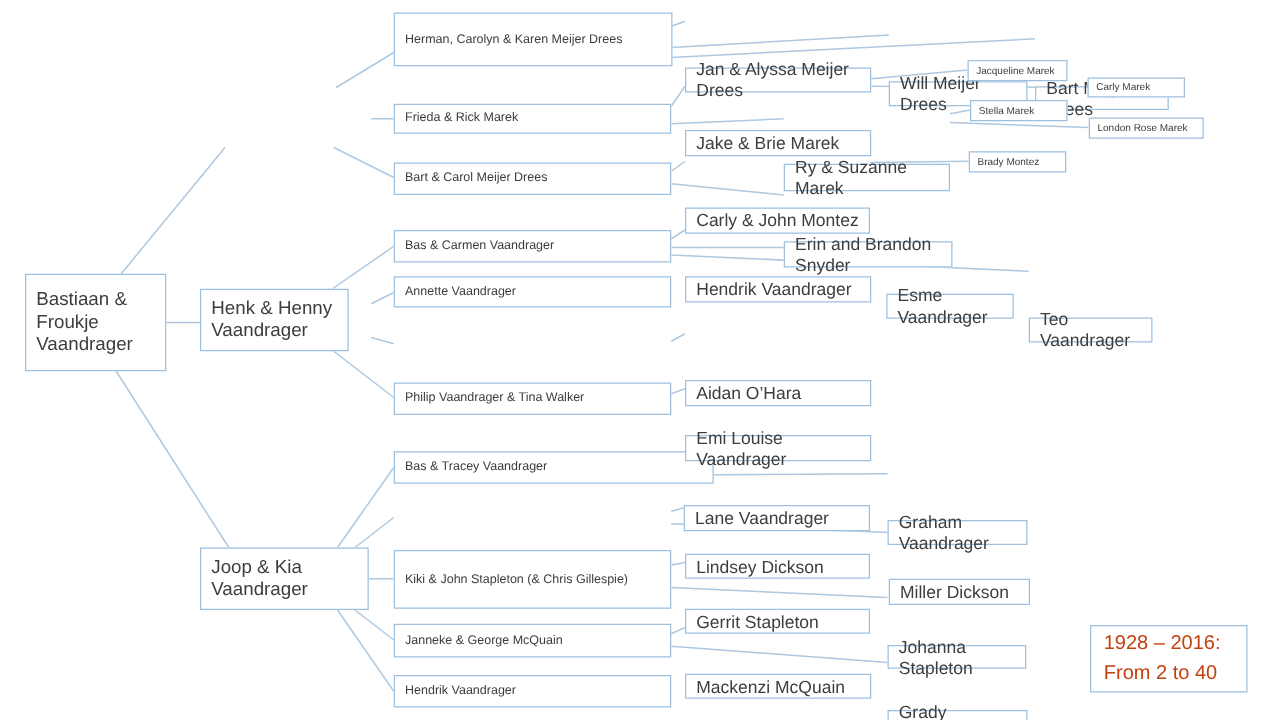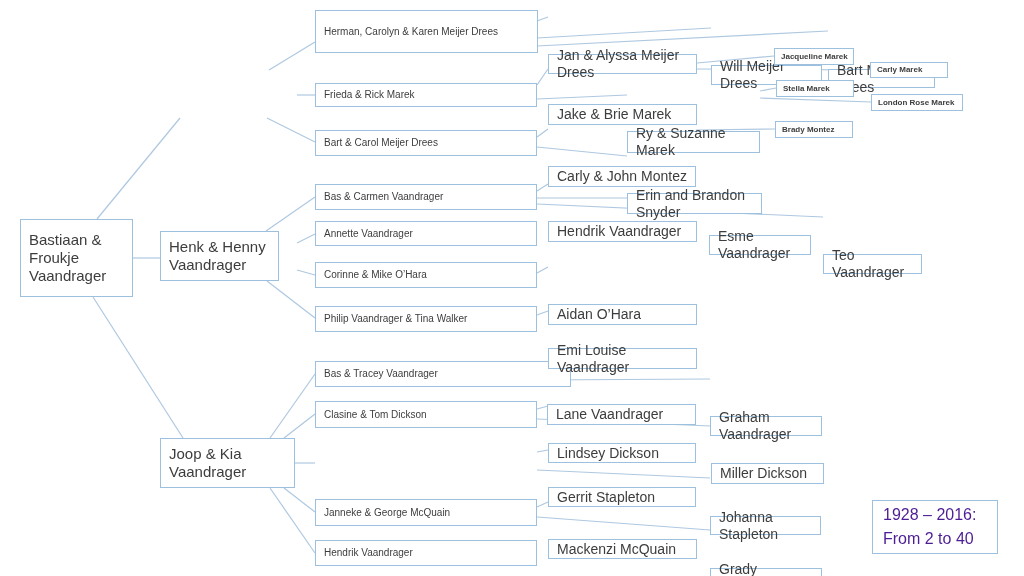--- a/index.html
+++ b/index.html
@@ -8,22 +8,22 @@
     font-family:"Liberation Sans",sans-serif;
   }
   #wires{position:absolute;left:0;top:0;width:1024px;height:576px;}
   .node{
     position:absolute;background:#ffffff;border:1.5px solid #9cc0de;box-sizing:border-box;
     display:flex;align-items:center;padding:0 4px 0 8px;color:#3d3d3d;line-height:1.18;
   }
   .f15{font-size:15px;}
   .f13{font-size:10px;}
   .f11{font-size:14px;border-width:1px;margin-top:47px;}
-  .f8{font-size:8px;border-width:1px;padding-left:6px;font-weight:bold;}
-  .caption{font-size:16px;white-space:pre-line;border-width:1px;color:#4c1d95;line-height:1.5;}
+  .f8{font-size:8px;border-width:1px;padding-left:6px;}
+  .caption{font-size:16px;white-space:pre-line;border-width:1px;color:#c2410c;line-height:1.5;}
 </style>
 </head>
 <body>
 
 <div id="canvas">
 
   <svg id="wires" width="1024" height="576" viewBox="0 0 1024 576">
     <g stroke="#aec8e0" stroke-width="1.2" fill="none">
       <line x1="97" y1="219" x2="180" y2="118"></line>
       <line x1="131" y1="258" x2="160" y2="258"></line>
@@ -70,24 +70,23 @@
 
   <div class="node f15" style="left:20px;top:219px;width:113px;height:78px">Bastiaan &amp; Froukje Vaandrager</div>
   <div class="node f15" style="left:160px;top:231px;width:119px;height:50px">Henk &amp; Henny Vaandrager</div>
   <div class="node f15" style="left:160px;top:438px;width:135px;height:50px">Joop &amp; Kia Vaandrager</div>
 
   <div class="node f13" style="left:315px;top:10px;width:223px;height:43px">Herman, Carolyn &amp; Karen Meijer Drees</div>
   <div class="node f13" style="left:315px;top:83px;width:222px;height:24px">Frieda &amp; Rick Marek</div>
   <div class="node f13" style="left:315px;top:130px;width:222px;height:26px">Bart &amp; Carol Meijer Drees</div>
   <div class="node f13" style="left:315px;top:184px;width:222px;height:26px">Bas &amp; Carmen Vaandrager</div>
   <div class="node f13" style="left:315px;top:221px;width:222px;height:25px">Annette Vaandrager</div>
-  <div class="node f13" style="left:315px;top:262px;width:222px;height:26px">Corinne &amp; Mike O’Hara</div>
   <div class="node f13" style="left:315px;top:306px;width:222px;height:26px">Philip Vaandrager &amp; Tina Walker</div>
   <div class="node f13" style="left:315px;top:361px;width:256px;height:26px">Bas &amp; Tracey Vaandrager</div>
-  <div class="node f13" style="left:315px;top:401px;width:222px;height:27px">Clasine &amp; Tom Dickson</div>
+  <div class="node f13" style="left:315px;top:440px;width:222px;height:47px">Kiki &amp; John Stapleton (&amp; Chris Gillespie)</div>
   <div class="node f13" style="left:315px;top:499px;width:222px;height:27px">Janneke &amp; George McQuain</div>
   <div class="node f13" style="left:315px;top:540px;width:222px;height:26px">Hendrik Vaandrager</div>
 
   <div class="node f11" style="left:548px;top:7px;width:149px;height:20px">Jan &amp; Alyssa Meijer Drees</div>
   <div class="node f11" style="left:711px;top:18px;width:111px;height:20px">Will Meijer Drees</div>
   <div class="node f11" style="left:828px;top:22px;width:107px;height:19px">Bart Meijer Drees</div>
   <div class="node f11" style="left:548px;top:57px;width:149px;height:21px">Jake &amp; Brie Marek</div>
   <div class="node f11" style="left:627px;top:84px;width:133px;height:22px">Ry &amp; Suzanne Marek</div>
   <div class="node f8" style="left:774px;top:48px;width:80px;height:17px">Jacqueline Marek</div>
   <div class="node f8" style="left:870px;top:62px;width:78px;height:16px">Carly Marek</div>

